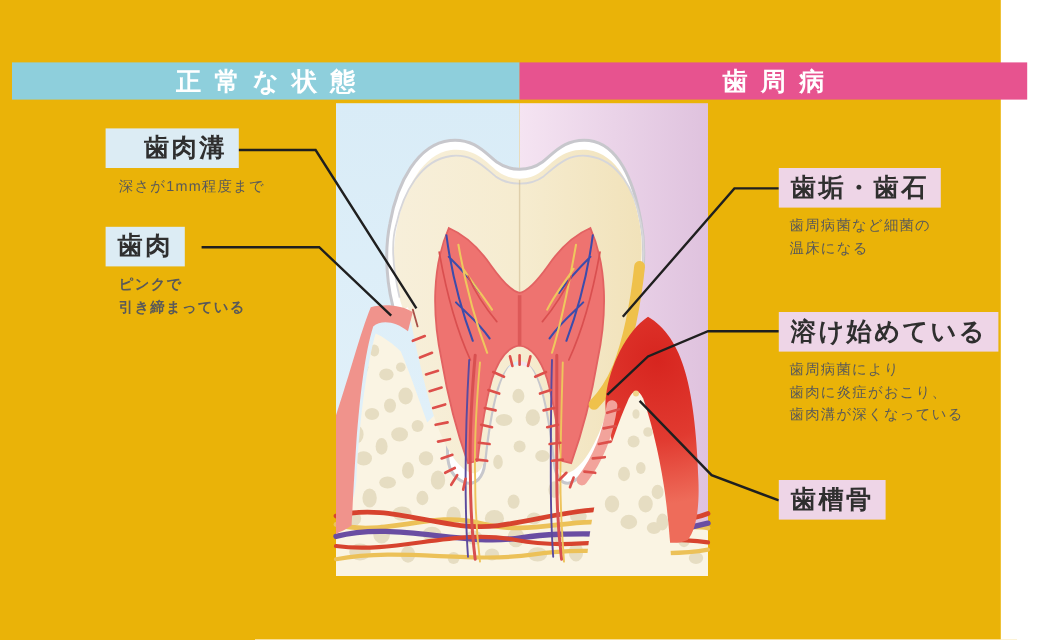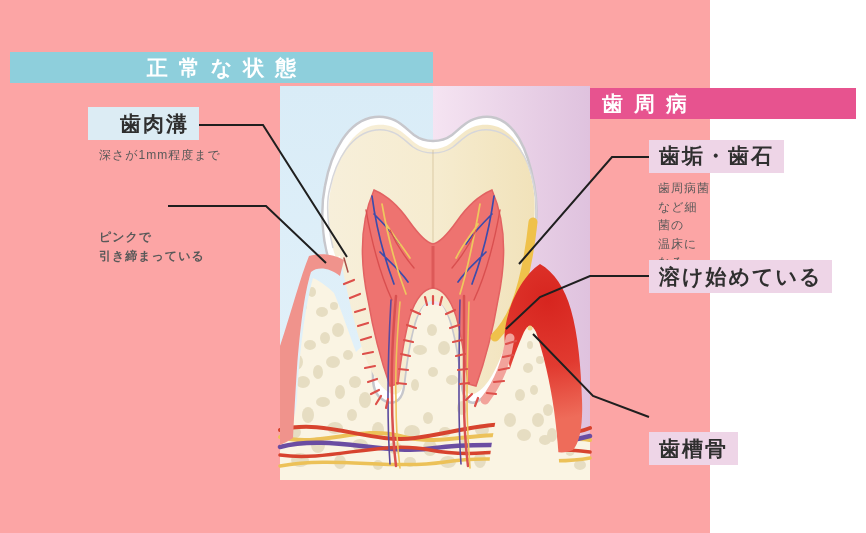--- a/index.html
+++ b/index.html
@@ -1,22 +1,22 @@
 <!DOCTYPE html>
 <html style="--header-left: #8ecfdc; --header-right: #e7538f; --panel-left: #ddeef8; --panel-right: #eed7ee; --label-bg-left: #dcecf4; --label-bg-right: #eed5e7; --title-text: #2f2f2f; --desc-text: #595959; --healthy-gum: #f0938c; --inflamed-gum: #e23a30; --plaque: #efc14b; --bone: #faf4e3; --pulp: #ee7370; --enamel: #ffffff; --nerve-blue: #3c4cab; --vessel-red: #d7432e; --vessel-purple: #6a4da2; --vessel-yellow: #ecc158; --connector: #1f1f1f;"><head>
 <meta charset="utf-8">
 <style>
   html,body{margin:0;padding:0;background:#ffffff;}
   body{width:866px;height:533px;overflow:hidden;font-family:"Liberation Sans","DejaVu Sans",sans-serif;}
-  #stage{position:relative;width:710px;height:533px;background:#fca5a5;}
+  #stage{position:relative;width:834px;height:533px;background:#eab308;}
 
   .bar{position:absolute;top:52px;height:31px;display:flex;align-items:center;justify-content:center;
        color:#ffffff;font-size:21px;font-weight:800;letter-spacing:11px;padding-left:11px;box-sizing:border-box;}
   .bar-left{left:10px;width:423px;background:var(--header-left,#8ecfdc);}
-  .bar-right{left:433px;width:423px;background:var(--header-right,#e7538f);margin-top:36px;}
+  .bar-right{left:433px;width:423px;background:var(--header-right,#e7538f);}
 
   svg{position:absolute;left:0;top:0;}
 
   .lbl{position:absolute;display:inline-block;padding:3px 10px;font-size:21px;font-weight:800;
        color:var(--title-text,#2f2f2f);letter-spacing:2px;line-height:1.3;white-space:nowrap;}
   .lbl-blue{background:var(--label-bg-left,#dcecf4);}
   .lbl-pink{background:var(--label-bg-right,#eed5e7);}
   .desc{position:absolute;font-size:12px;color:var(--desc-text,#595959);line-height:1.55;
         letter-spacing:1px;white-space:pre-line;font-weight:500;}
 </style>
@@ -199,30 +199,36 @@
       <polyline points="649,276 590,276 540,297 506,329"></polyline>
       <polyline points="649,417 593,396 533,334"></polyline>
     </g>
   </svg>
 
   <div class="lbl lbl-blue" style="left:88px;top:107px;padding-left:32px;">
     <span>歯肉溝</span>
   </div>
   <div class="desc" style="left:99px;top:146px;">深さが1mm程度まで</div>
 
+  <div class="lbl lbl-blue" style="left:88px;top:189px;">
+    <span>歯肉</span>
+  </div>
   <div class="desc" style="left:99px;top:228px;font-weight:bold;">ピンクで
 引き締まっている</div>
 
-  <div class="lbl lbl-pink" style="left:649px;top:140px;font-family:Liberation Serif, serif;">
+  <div class="lbl lbl-pink" style="left:649px;top:140px;">
     <span>歯垢・歯石</span>
   </div>
   <div class="desc" style="left:658px;top:179px;">歯周病菌など細菌の
 温床になる</div>
 
   <div class="lbl lbl-pink" style="left:649px;top:260px;">
     <span>溶け始めている</span>
   </div>
-
-  <div class="lbl lbl-pink" style="left:649px;top:400px;margin-top:32px;">
+  <div class="desc" style="left:658px;top:299px;">歯周病菌により
+歯肉に炎症がおこり、
+歯肉溝が深くなっている</div>
+
+  <div class="lbl lbl-pink" style="left:649px;top:400px;">
     <span>歯槽骨</span>
   </div>
 
 </div>
 
 </body></html>

